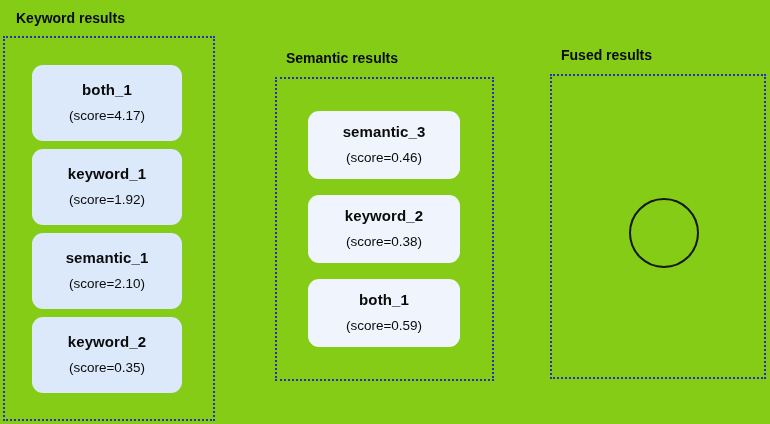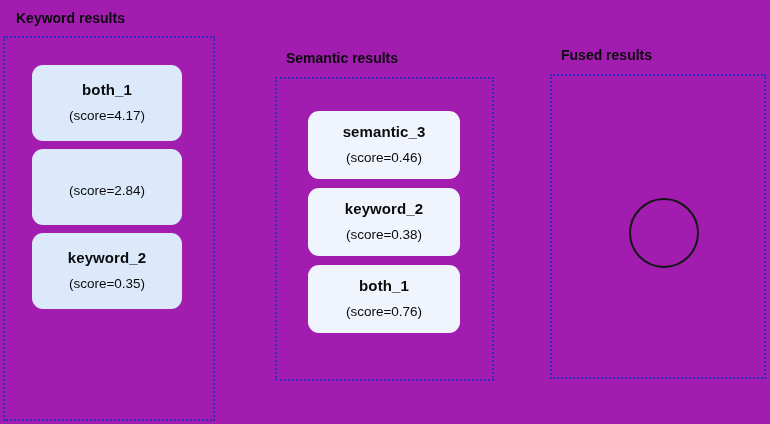--- a/index.html
+++ b/index.html
@@ -12,21 +12,21 @@
     height: 424px;
     position: relative;
     overflow: hidden;
     font-family: "Liberation Sans", "DejaVu Sans", sans-serif;
     background: #000000;
   }
 
   .stage {
     position: absolute;
     inset: 0;
-    background: #a21caf;
+    background: #84cc16;
   }
 
   
   .group {
     position: absolute;
     border: 2px dotted #2d2dbb;
     box-sizing: border-box;
     background: transparent;
   }
 
@@ -58,21 +58,21 @@
   #stack-keyword {
     left: 32px;
     top: 65px;
     width: 150px;
     gap: 8px;
   }
   #stack-semantic {
     left: 308px;
     top: 111px;
     width: 152px;
-    gap: 9px;
+    gap: 16px;
   }
 
   .card {
     box-sizing: border-box;
     border-radius: 11px;
     display: flex;
     flex-direction: column;
     align-items: center;
     justify-content: center;
     text-align: center;
@@ -138,23 +138,28 @@
   <div class="group" id="group-keyword"></div>
 
   <div class="card-stack" id="stack-keyword">
 
     <div class="card tone-primary">
       <span class="card-title">both_1</span>
       <span class="card-score">(score=4.17)</span>
     </div>
 
     <div class="card tone-primary">
-      <span class="card-score">(score=2.84)</span>
+      <span class="card-title">keyword_1</span>
+      <span class="card-score">(score=1.92)</span>
     </div>
 
+    <div class="card tone-primary">
+      <span class="card-title">semantic_1</span>
+      <span class="card-score">(score=2.10)</span>
+    </div>
 
     <div class="card tone-primary">
       <span class="card-title">keyword_2</span>
       <span class="card-score">(score=0.35)</span>
     </div>
   </div>
 
   <div class="group" id="group-semantic"></div>
 
   <div class="card-stack" id="stack-semantic">
@@ -164,21 +169,21 @@
       <span class="card-score">(score=0.46)</span>
     </div>
 
     <div class="card tone-light">
       <span class="card-title">keyword_2</span>
       <span class="card-score">(score=0.38)</span>
     </div>
 
     <div class="card tone-light">
       <span class="card-title">both_1</span>
-      <span class="card-score">(score=0.76)</span>
+      <span class="card-score">(score=0.59)</span>
     </div>
   </div>
 
   <div class="group" id="group-fused"></div>
 
   <div class="empty-circle"></div>
 
 </div>
 
 </body></html>

